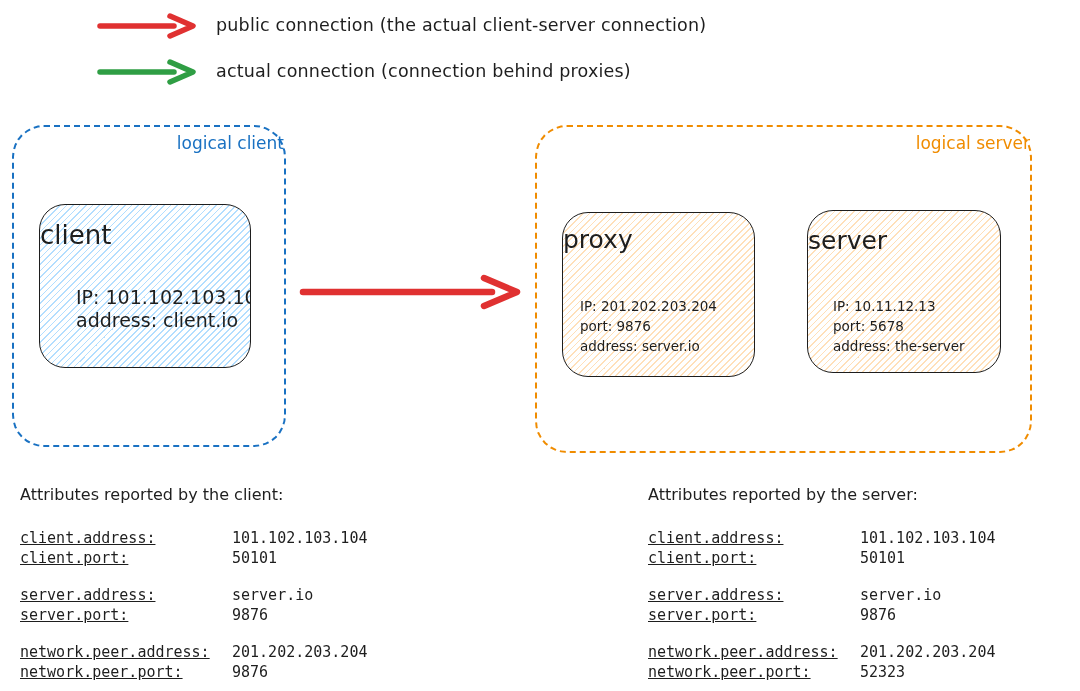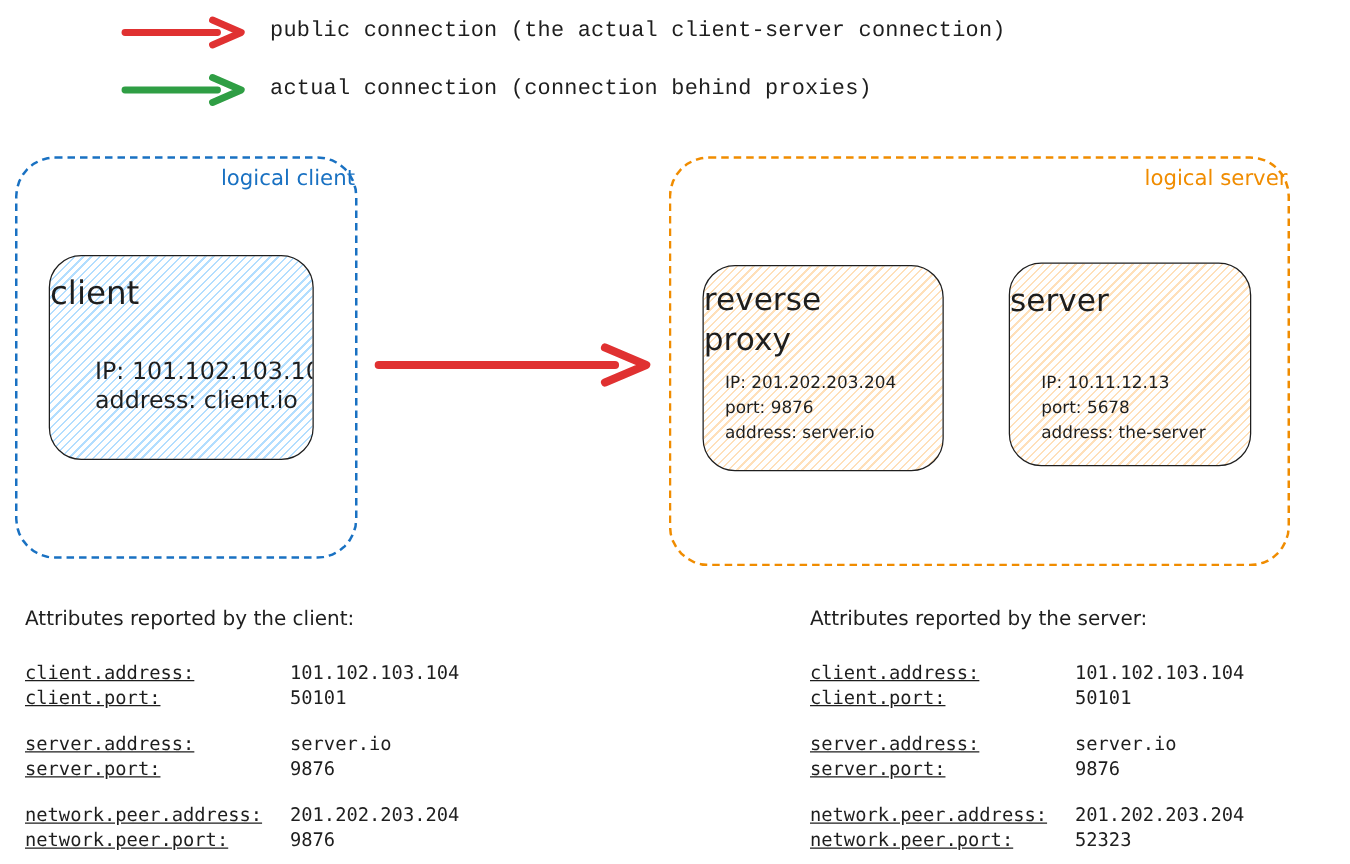--- a/index.html
+++ b/index.html
@@ -5,21 +5,21 @@
   * { margin:0; padding:0; box-sizing:border-box; }
   html,body { background:#ffffff; }
   #canvas {
     position:relative; width:1080px; height:691px; overflow:hidden;
     background:#ffffff; color:#1e1e1e;
     font-family:"DejaVu Sans", sans-serif;
   }
   .abs { position:absolute; }
 
   
-  .legend-label { font-size:17.5px; color:#1e1e1e; white-space:nowrap; letter-spacing:0.2px;font-family:Liberation Mono, monospace; }
+  .legend-label { font-size:17.5px; color:#1e1e1e; white-space:nowrap; letter-spacing:0.2px; }
 
   
   .group-box { position:absolute; border-radius:32px; }
   .group-box.client { border:2.6px dashed #1971c2; }
   .group-box.server { border:2.6px dashed #f08c00; }
   .group-label { position:absolute; width:100%; text-align:right; font-size:17px; white-space:nowrap; }
   .group-label.blue { color:#1971c2; }
   .group-label.orange { color:#f08c00; }
 
   
@@ -77,21 +77,20 @@
     <line x1="7" y1="18" x2="196" y2="18" stroke-width="6.5" stroke-linecap="round" stroke="#e03131"></line>
     <polyline points="188,4 221,18 188,32" fill="none" stroke-width="6.5" stroke-linecap="round" stroke-linejoin="round" stroke="#e03131"></polyline>
   </svg>
 
   <div class="group-box server" style="left:535px; top:125px; width:497px; height:328px;">
     <div class="group-label orange" style="top:6px;">logical server</div>
   </div>
 
   <div class="node orange-fill" style="left:562px; top:212px; width:193px; height:165px;">
     <div class="node-title" style="margin-top:11px; font-size:25px;">
-      <div>reverse</div>
       <div>proxy</div>
     </div>
     <div class="node-info" style="left:17px; top:83px;">
       <div>IP: 201.202.203.204</div>
       <div>port: 9876</div>
       <div>address: server.io</div>
     </div>
   </div>
 
   <div class="node orange-fill" style="left:807px; top:210px; width:194px; height:163px;">

